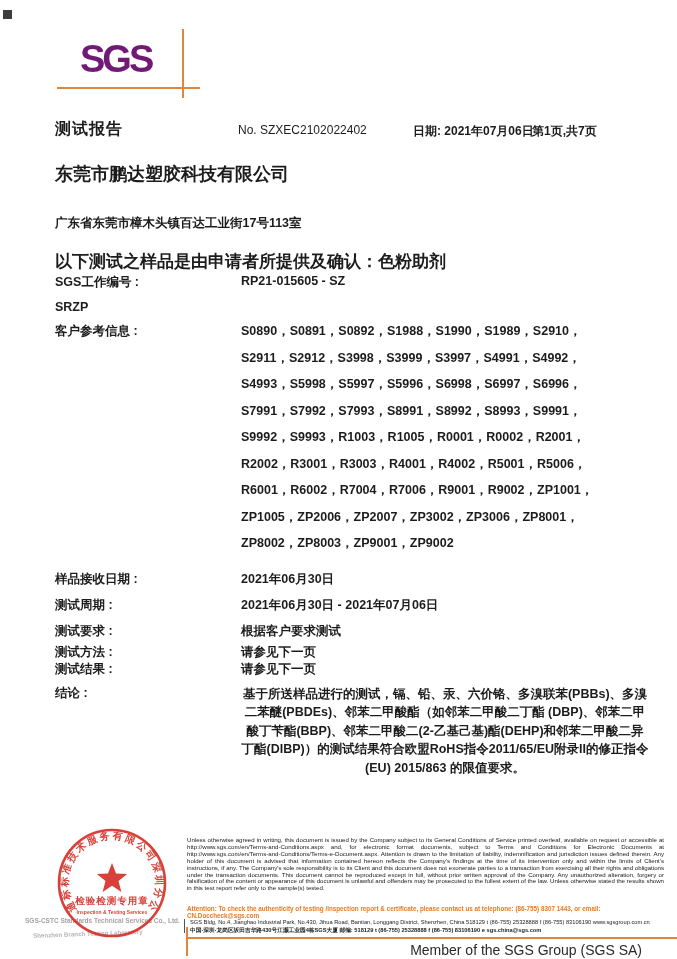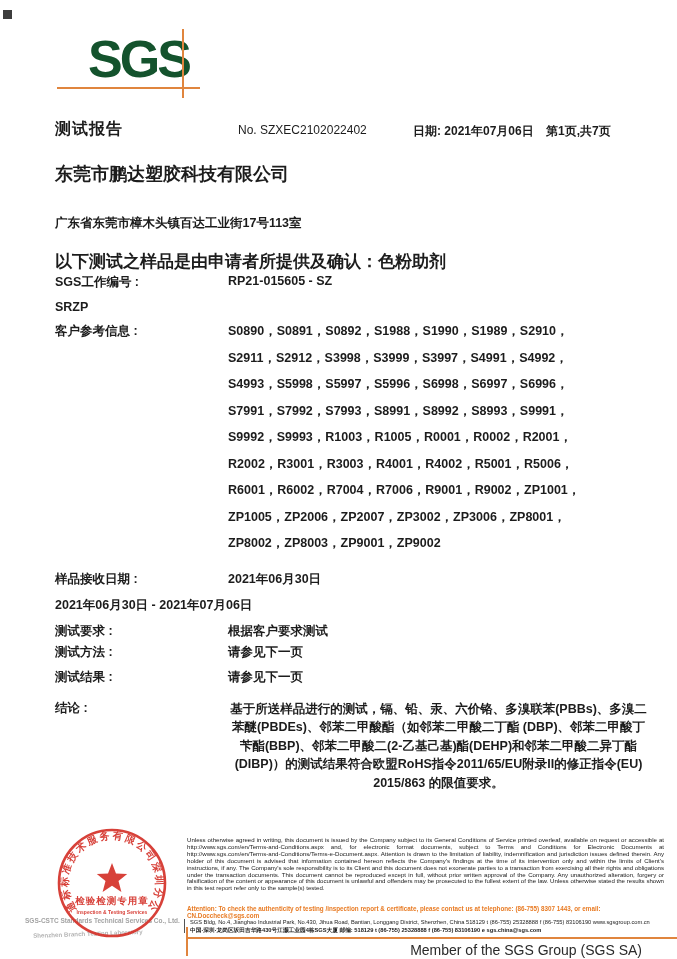--- a/index.html
+++ b/index.html
@@ -5,40 +5,40 @@
   html,body{margin:0;padding:0;background:#e9e9e9;}
   .page{
     position:relative;width:677px;height:959px;background:#ffffff;
     font-family:"Liberation Sans","DejaVu Sans",sans-serif;color:#1c1c1c;
     overflow:hidden;margin:0 auto;
   }
   .abs{position:absolute;}
   
   .corner-square{left:3px;top:10px;width:9px;height:9px;background:#3d3d3d;}
   
-  .logo-text{left:80px;top:30px;font-size:52px;line-height:58px;font-weight:700;
-    color:#14532d;letter-spacing:-3px;margin-left:8px;}
+  .logo-text{left:80px;top:30px;font-size:38px;line-height:58px;font-weight:700;
+    color:#701a75;letter-spacing:-3px;}
   .logo-hline{left:57px;top:87px;width:143px;height:2px;background:#e0853e;}
   .logo-vline{left:182px;top:29px;width:2px;height:69px;background:#e0853e;}
   
   .report-title{left:55px;top:119px;font-size:16px;font-weight:700;letter-spacing:1px;}
   .report-no{left:238px;top:123px;font-size:12px;}
   .report-date{left:413px;top:123px;font-size:12px;font-weight:600;}
-  .report-pages{left:546px;top:123px;font-size:12px;font-weight:600;}
+  .report-pages{left:532px;top:123px;font-size:12px;font-weight:600;}
   
   .company{left:55px;top:162px;font-size:18px;font-weight:600;}
   .address{left:55px;top:187px;font-size:12.5px;font-weight:600;margin-top:28px;}
   
   .intro{left:55px;top:250px;font-size:17px;font-weight:600;}
   
   .fields{left:55px;top:274px;width:594px;font-size:12.5px;}
-  .frow{display:flex;margin-bottom:9px;}
+  .frow{display:flex;margin-bottom:9px;gap:13px;}
   .frow.tight{margin-bottom:4px;align-items:center;}
-  .frow.semi{margin-bottom:14px;}
-  .frow.wide{margin-bottom:8px;}
+  .frow.semi{margin-bottom:7px;}
+  .frow.wide{margin-bottom:0;}
   .flabel{width:173px;flex:none;font-weight:600;}
   .fvalue{flex:1;font-weight:600;}
   .ref-line{margin-bottom:9.5px;white-space:nowrap;}
   .conclusion-text{width:418px;line-height:18.5px;text-align:center;}
   
   .legal{left:187px;top:837px;width:477px;font-size:6.1px;line-height:6.9px;
     text-align:justify;color:#1a1a1a;font-weight:500;}
   .attention{left:187px;top:906px;width:477px;font-size:6.3px;line-height:6.9px;
     color:#e87a22;font-weight:700;}
   .addr-bar{left:184px;top:919px;width:1px;height:14px;background:#555;}
@@ -100,20 +100,21 @@
         <div class="ref-line">ZP8002，ZP8003，ZP9001，ZP9002</div>
       </div>
     </div>
 
     <div class="frow">
       <div class="flabel">样品接收日期 :</div>
       <div class="fvalue">2021年06月30日</div>
     </div>
 
     <div class="frow">
+      <div class="flabel">测试周期 :</div>
       <div class="fvalue">2021年06月30日 - 2021年07月06日</div>
     </div>
 
     <div class="frow tight">
       <div class="flabel">测试要求 :</div>
       <div class="fvalue">根据客户要求测试</div>
     </div>
 
     <div class="frow wide">
       <div class="flabel">测试方法 :</div>

